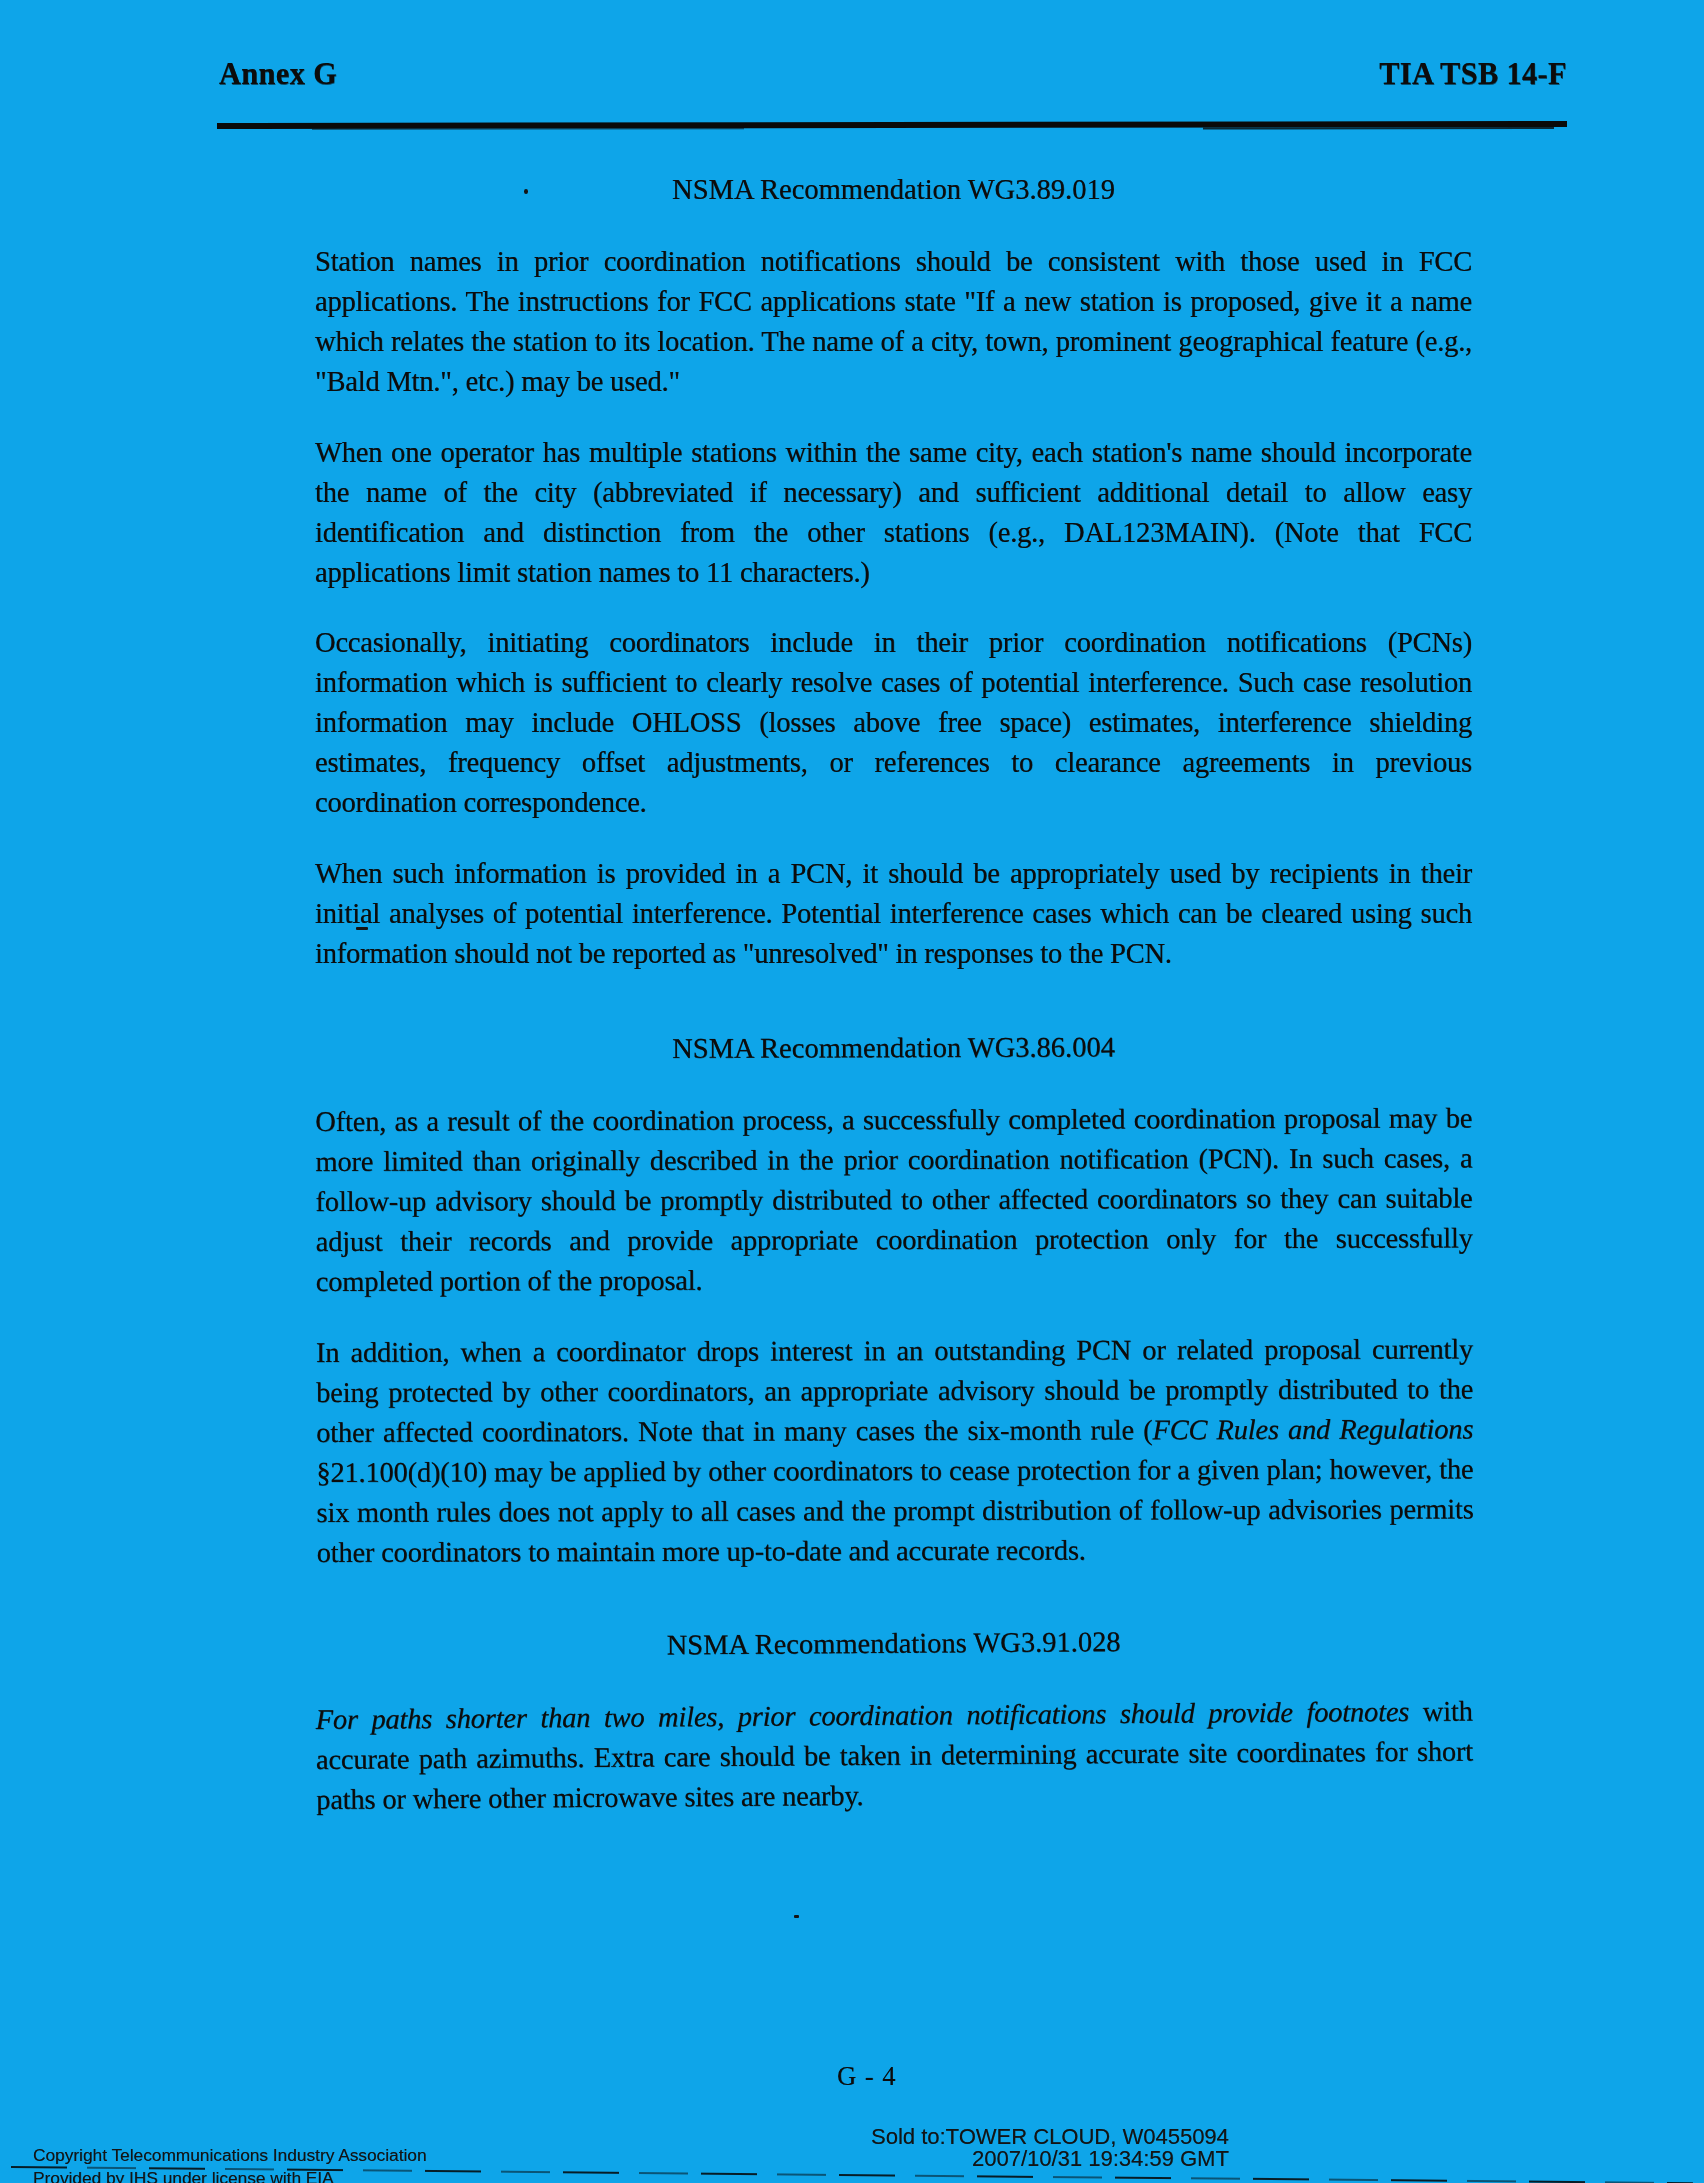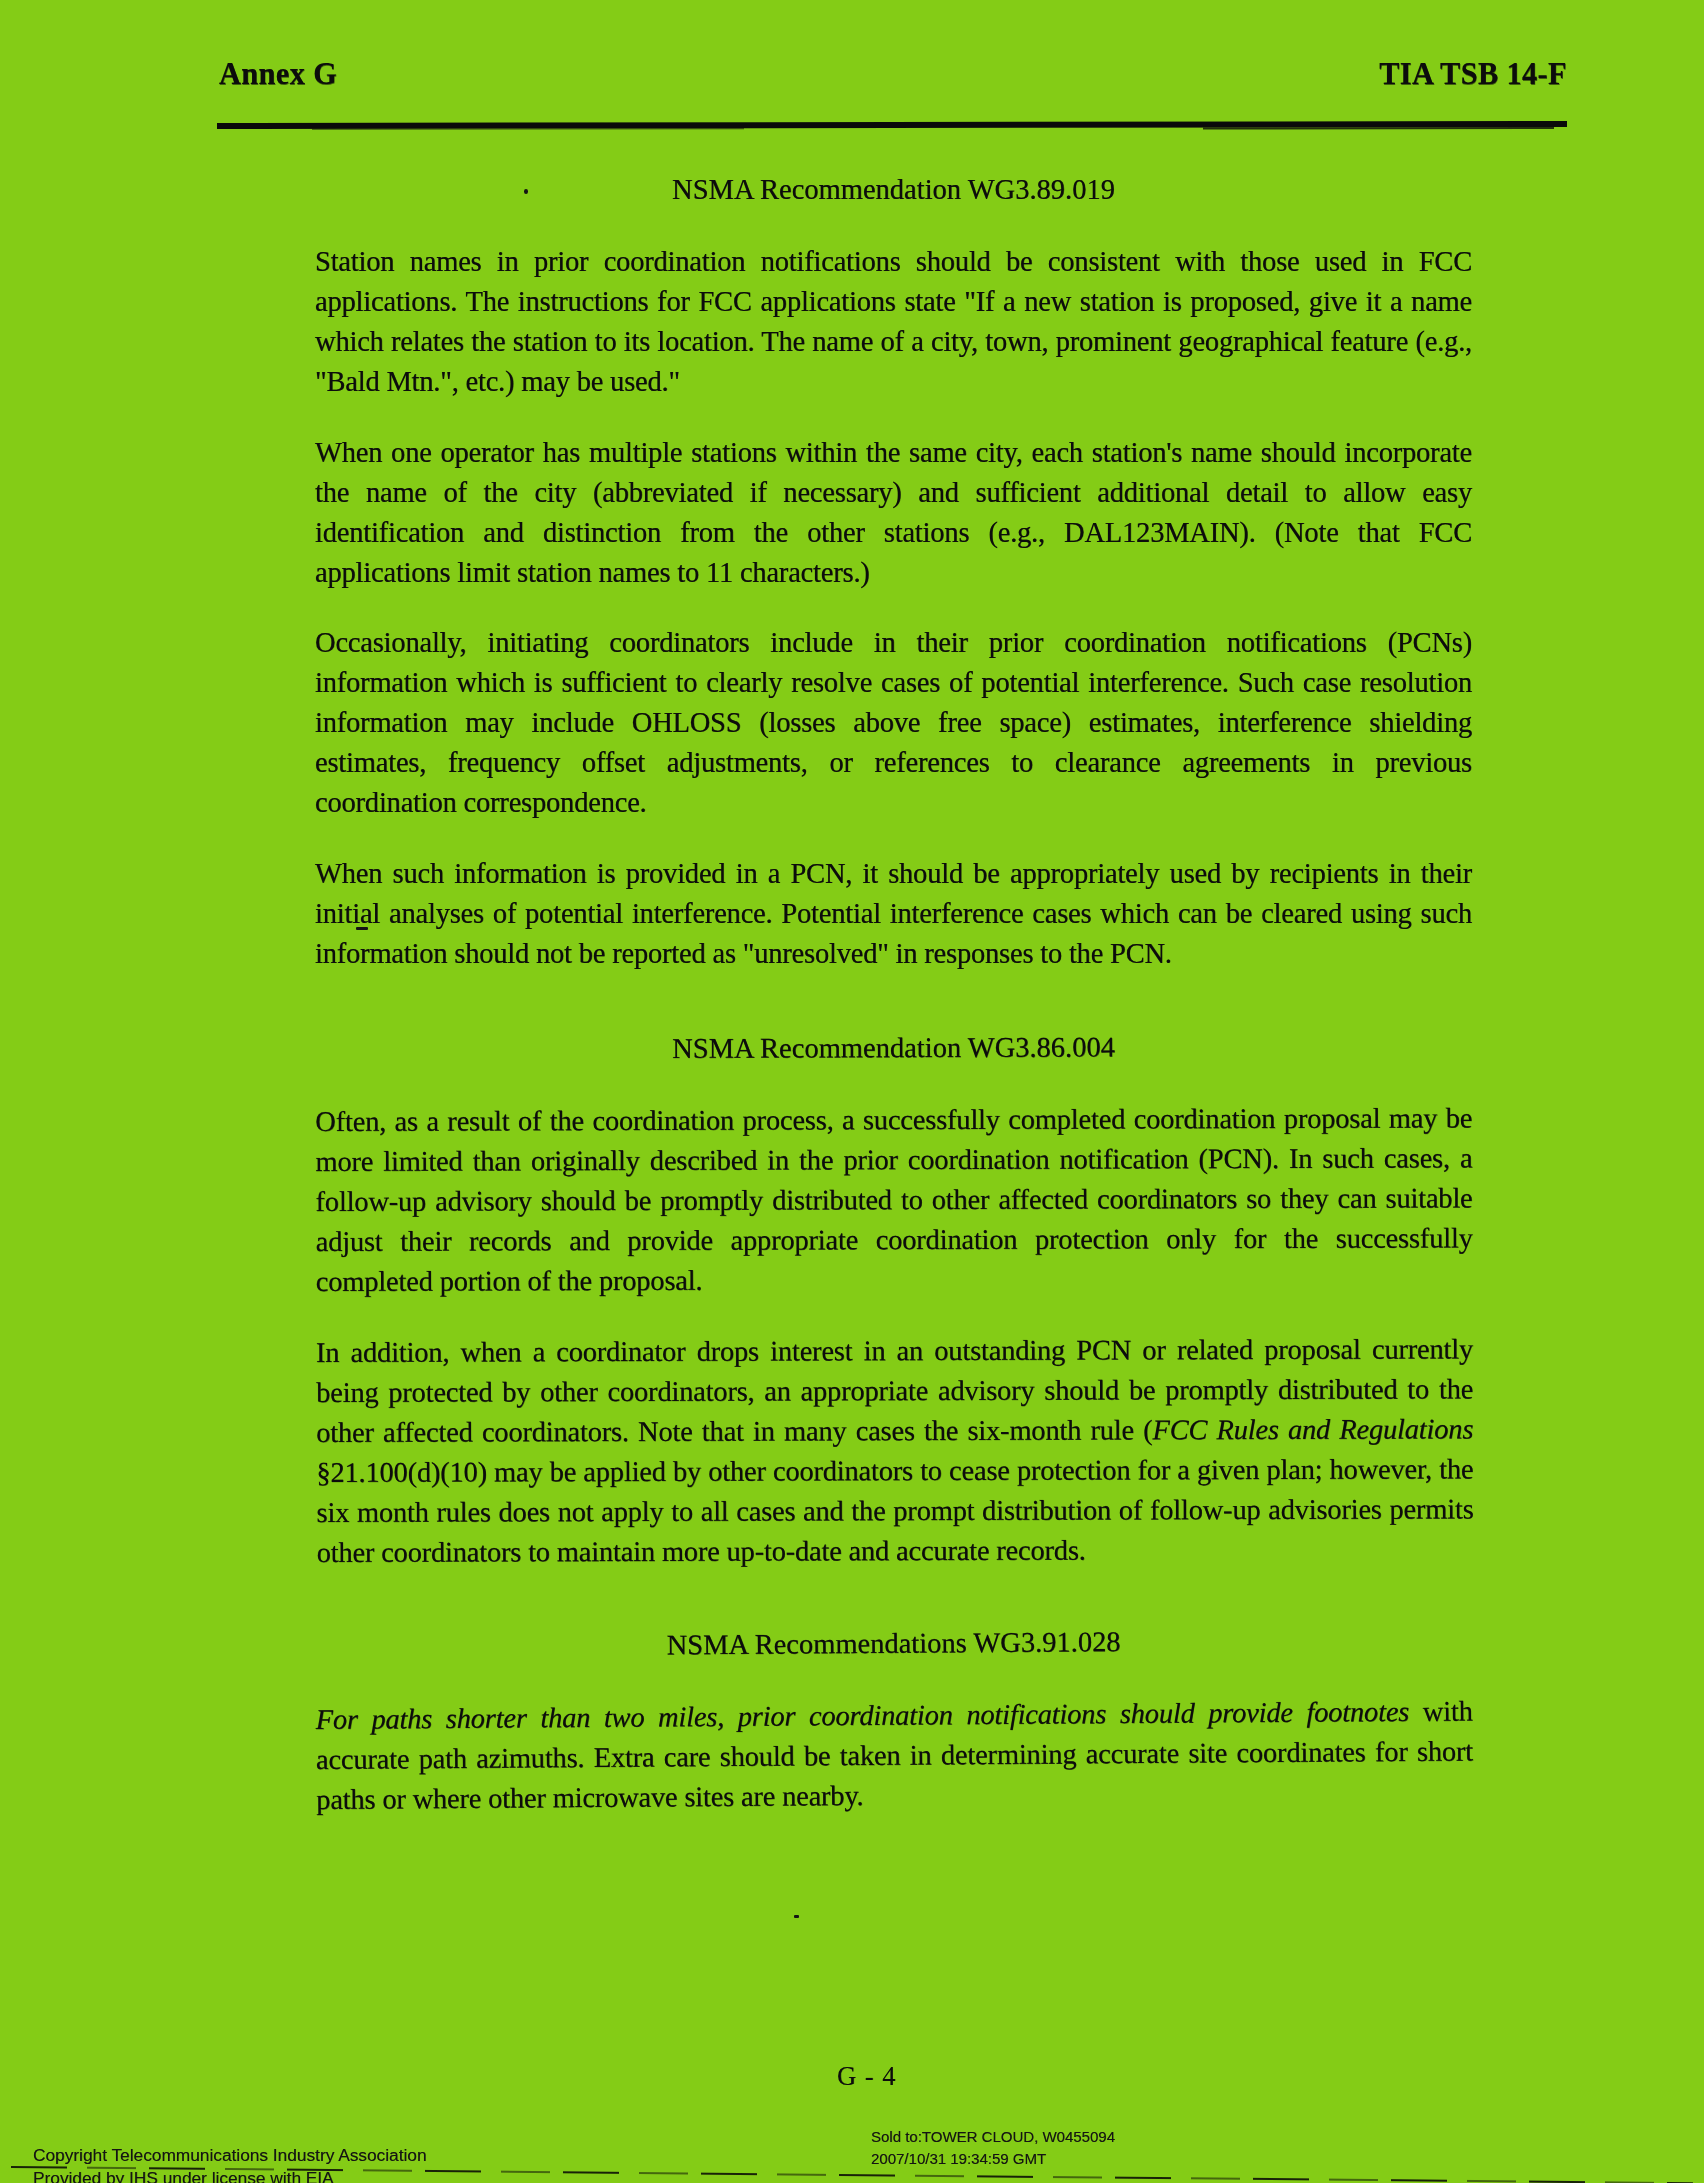--- a/index.html
+++ b/index.html
@@ -6,21 +6,21 @@
   html, body { background:#ffffff; }
   body {
     width:1704px; height:2183px;
     font-family:"Liberation Serif", serif;
     color:#0c0c0c;
     position:relative;
     overflow:hidden;
   }
   .page {
     position:absolute; inset:0;
-    background:#84cc16;
+    background:#0ea5e9;
   }
   
   .hdr {
     position:absolute; left:219px; top:57px; width:1348px;
     display:flex; justify-content:space-between; align-items:baseline;
     font-size:30.5px; font-weight:700; letter-spacing:0.3px;
     text-shadow:0.4px 0.5px 0 rgba(10,10,10,0.55), -0.2px -0.2px 0 rgba(10,10,10,0.3);
   }
   .rule {
     position:absolute; left:217px; top:122px; width:1350px; height:5.6px;
@@ -66,22 +66,23 @@
   .footer-left {
     position:absolute; left:33px; top:2105px;
     font-family:"Liberation Sans", sans-serif;
     font-size:17.3px; line-height:23px; color:#141414;
     text-shadow:0.3px 0.3px 0 rgba(0,0,0,0.45);
     margin-top:39px;
   }
   .footer-right {
     position:absolute; left:871px; top:2126px;
     font-family:"Liberation Sans", sans-serif;
-    font-size:15px; line-height:22.4px; color:#141414;
+    font-size:22px; line-height:22.4px; color:#141414;
     text-shadow:0.3px 0.3px 0 rgba(0,0,0,0.45);
+    text-align:right;
   }
   
   .scan-line {
     position:absolute; left:11.2px; top:2166px; width:1682px; height:2px;
     transform:rotate(0.55deg); transform-origin:left center;
     background:repeating-linear-gradient(90deg,
       rgba(5,5,5,0.85) 0 56px, rgba(5,5,5,0) 56px 76px,
       rgba(5,5,5,0.5) 76px 125px, rgba(5,5,5,0) 125px 138px);
   }
   .speck { position:absolute; background:#141414; }

